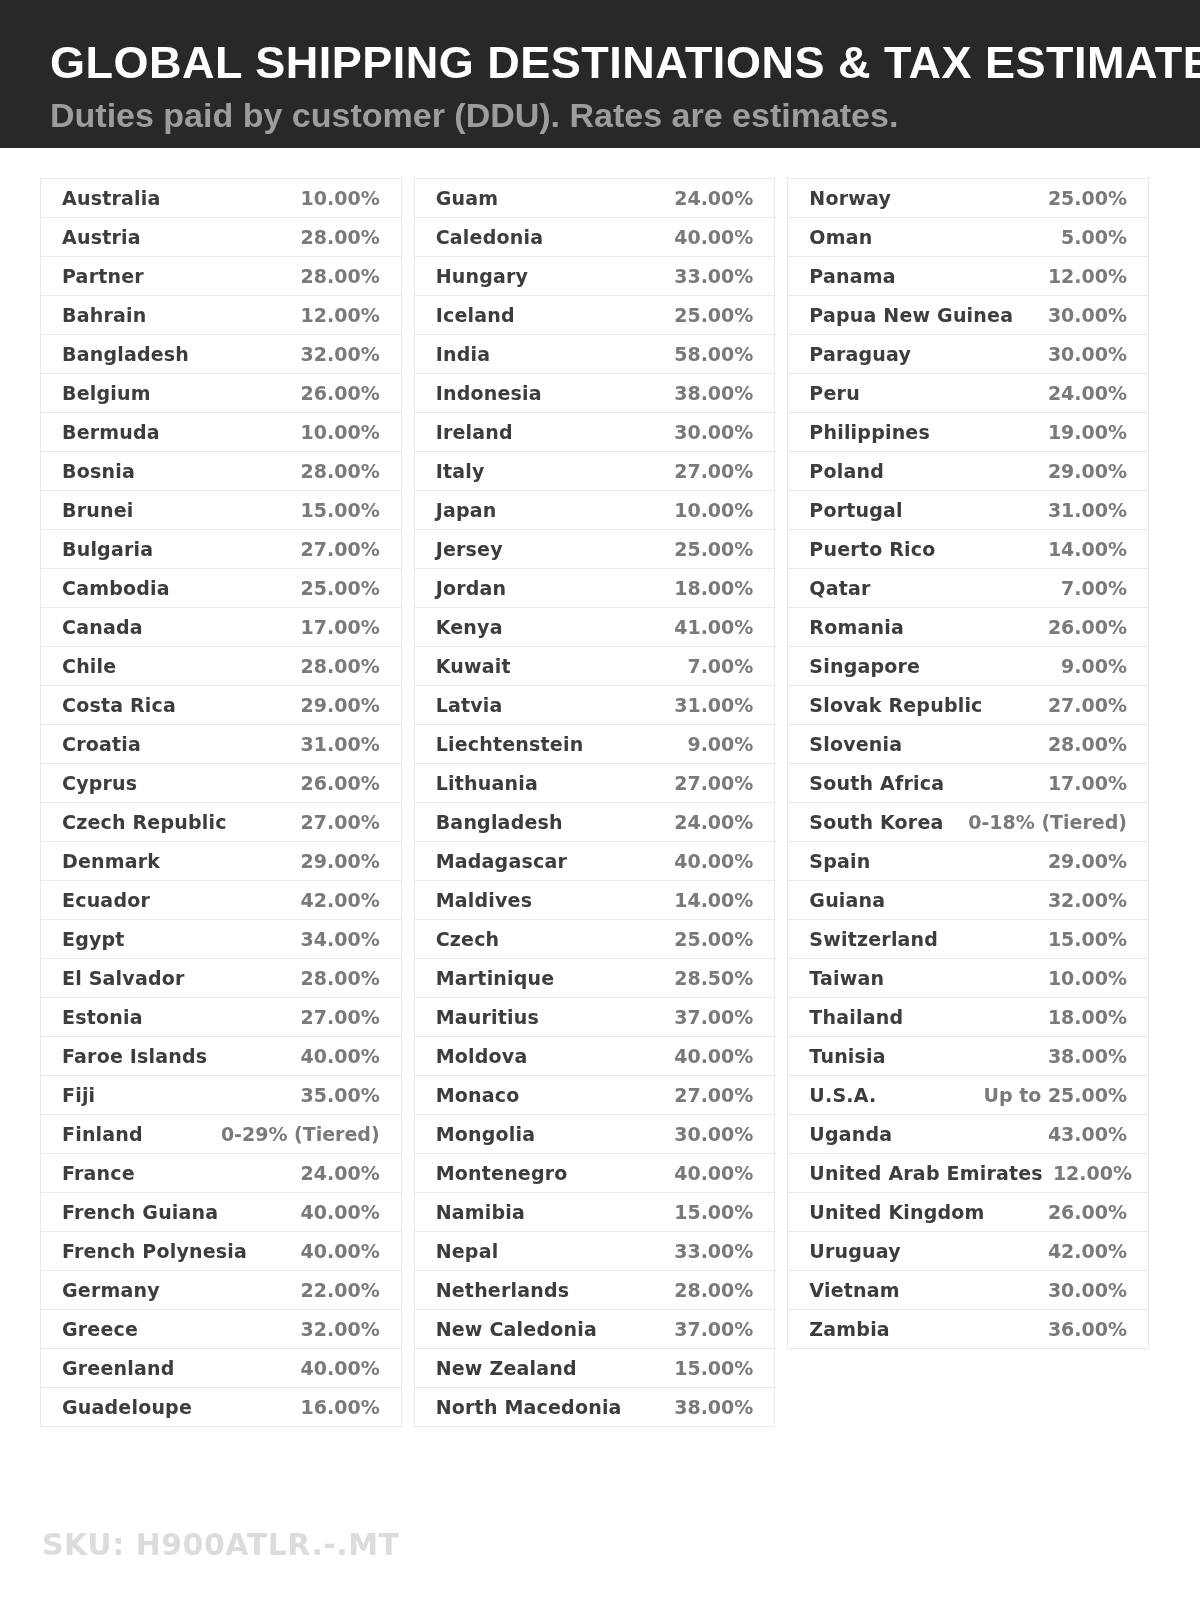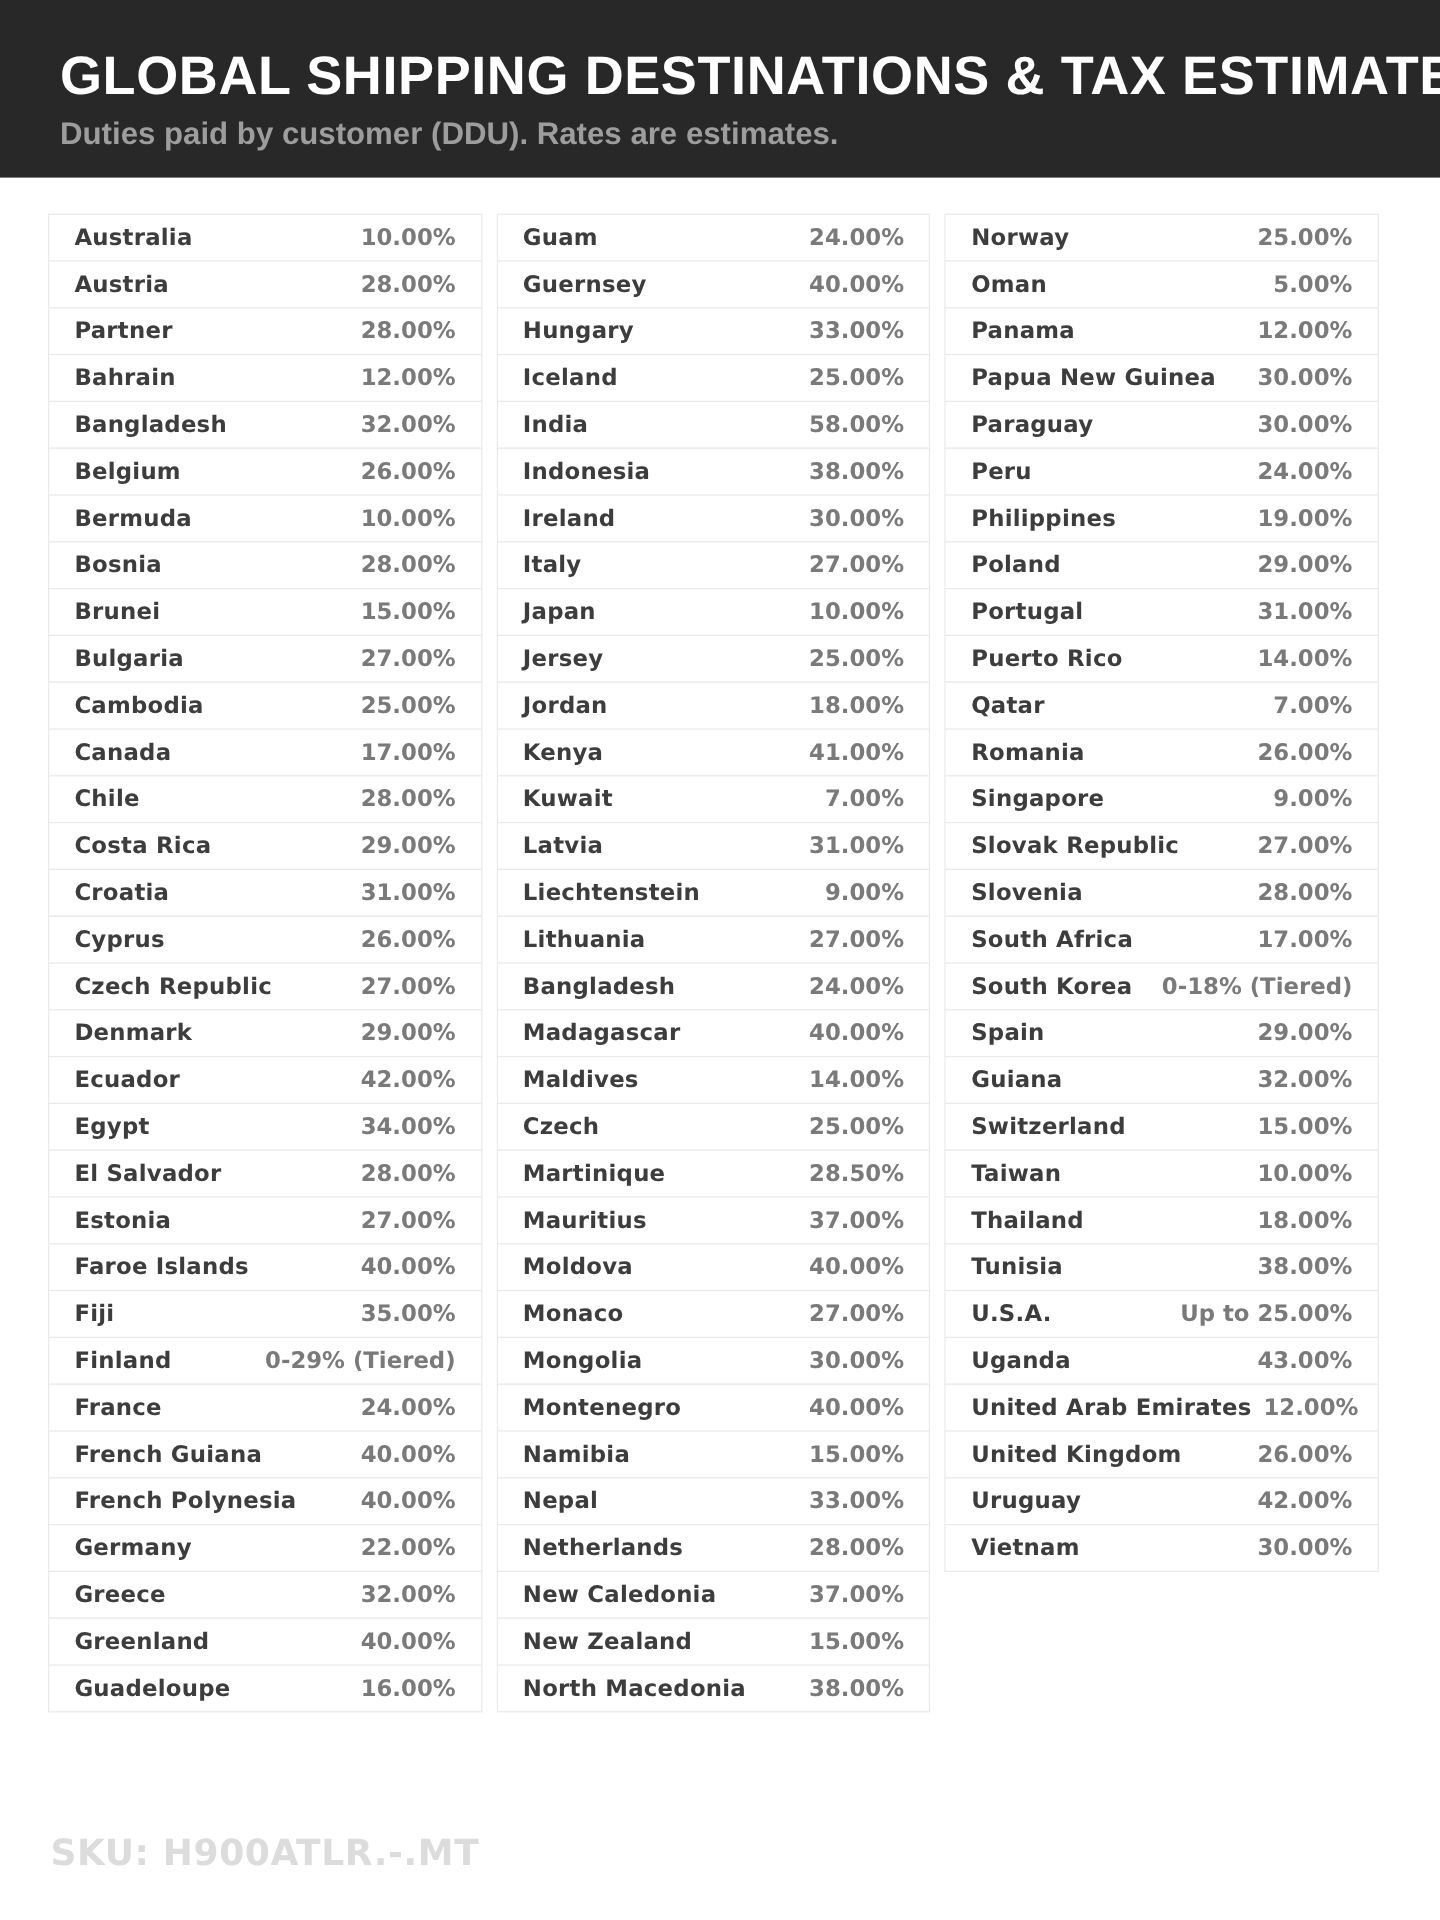--- a/index.html
+++ b/index.html
@@ -24,21 +24,21 @@
     font-size: 45px;
     line-height: 1.0;
     font-weight: 700;
     letter-spacing: 0.5px;
     color: #ffffff;
     white-space: nowrap;
   }
   .header .subtitle {
     margin: 11px 0 0 0;
     font-family: "Liberation Sans", sans-serif;
-    font-size: 26px;
+    font-size: 34px;
     font-weight: 700;
     color: #9d9d9d;
     white-space: nowrap;
   }
 
   
   .table {
     display: flex;
     gap: 12px;
     margin: 30px 51px 0 40px;
@@ -231,21 +231,21 @@
         <span class="country">Guadeloupe</span>
         <span class="rate">16.00%</span>
       </div>
     </div>
     <div class="col">
       <div class="row">
         <span class="country">Guam</span>
         <span class="rate">24.00%</span>
       </div>
       <div class="row">
-        <span class="country">Guernsey</span>
+        <span class="country">Caledonia</span>
         <span class="rate">40.00%</span>
       </div>
       <div class="row">
         <span class="country">Hungary</span>
         <span class="rate">33.00%</span>
       </div>
       <div class="row">
         <span class="country">Iceland</span>
         <span class="rate">25.00%</span>
       </div>
@@ -471,19 +471,23 @@
         <span class="country">United Kingdom</span>
         <span class="rate">26.00%</span>
       </div>
       <div class="row">
         <span class="country">Uruguay</span>
         <span class="rate">42.00%</span>
       </div>
       <div class="row">
         <span class="country">Vietnam</span>
         <span class="rate">30.00%</span>
+      </div>
+      <div class="row">
+        <span class="country">Zambia</span>
+        <span class="rate">36.00%</span>
       </div>
     </div>
   </main>
 
 <footer class="footer">
   <div class="sku">SKU: H900ATLR.-.MT</div>
 </footer>
 
 </body></html>

